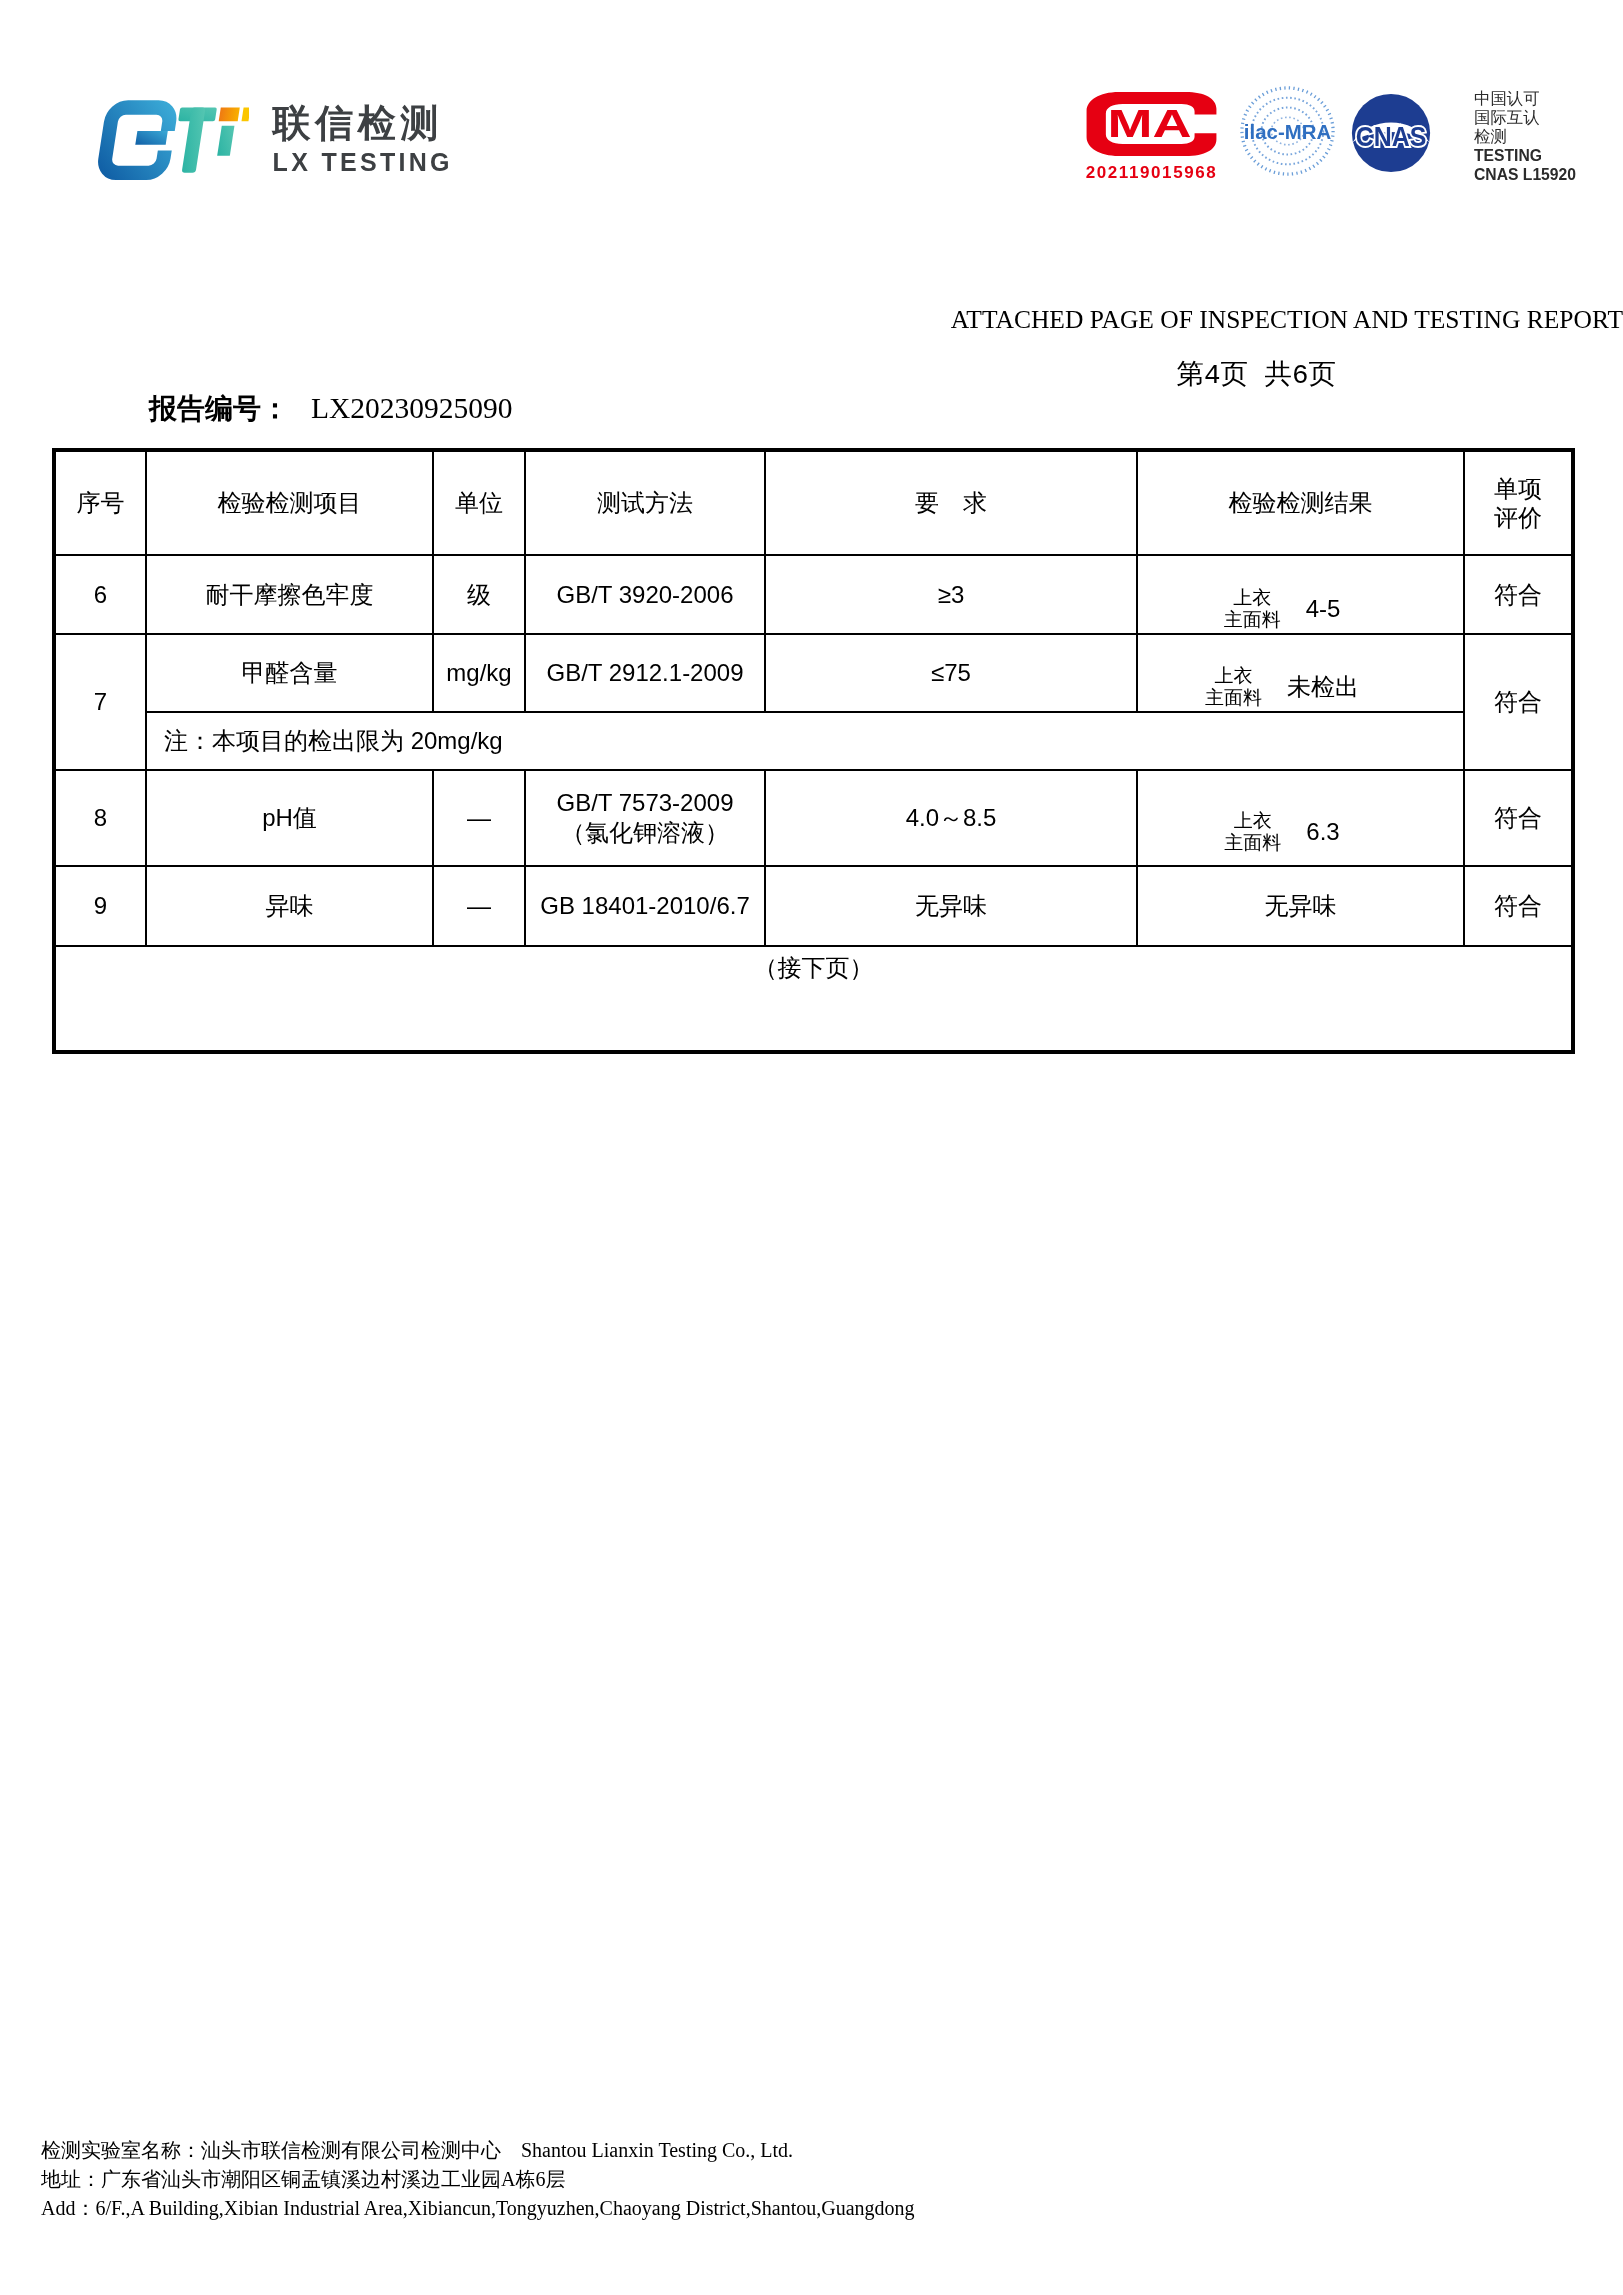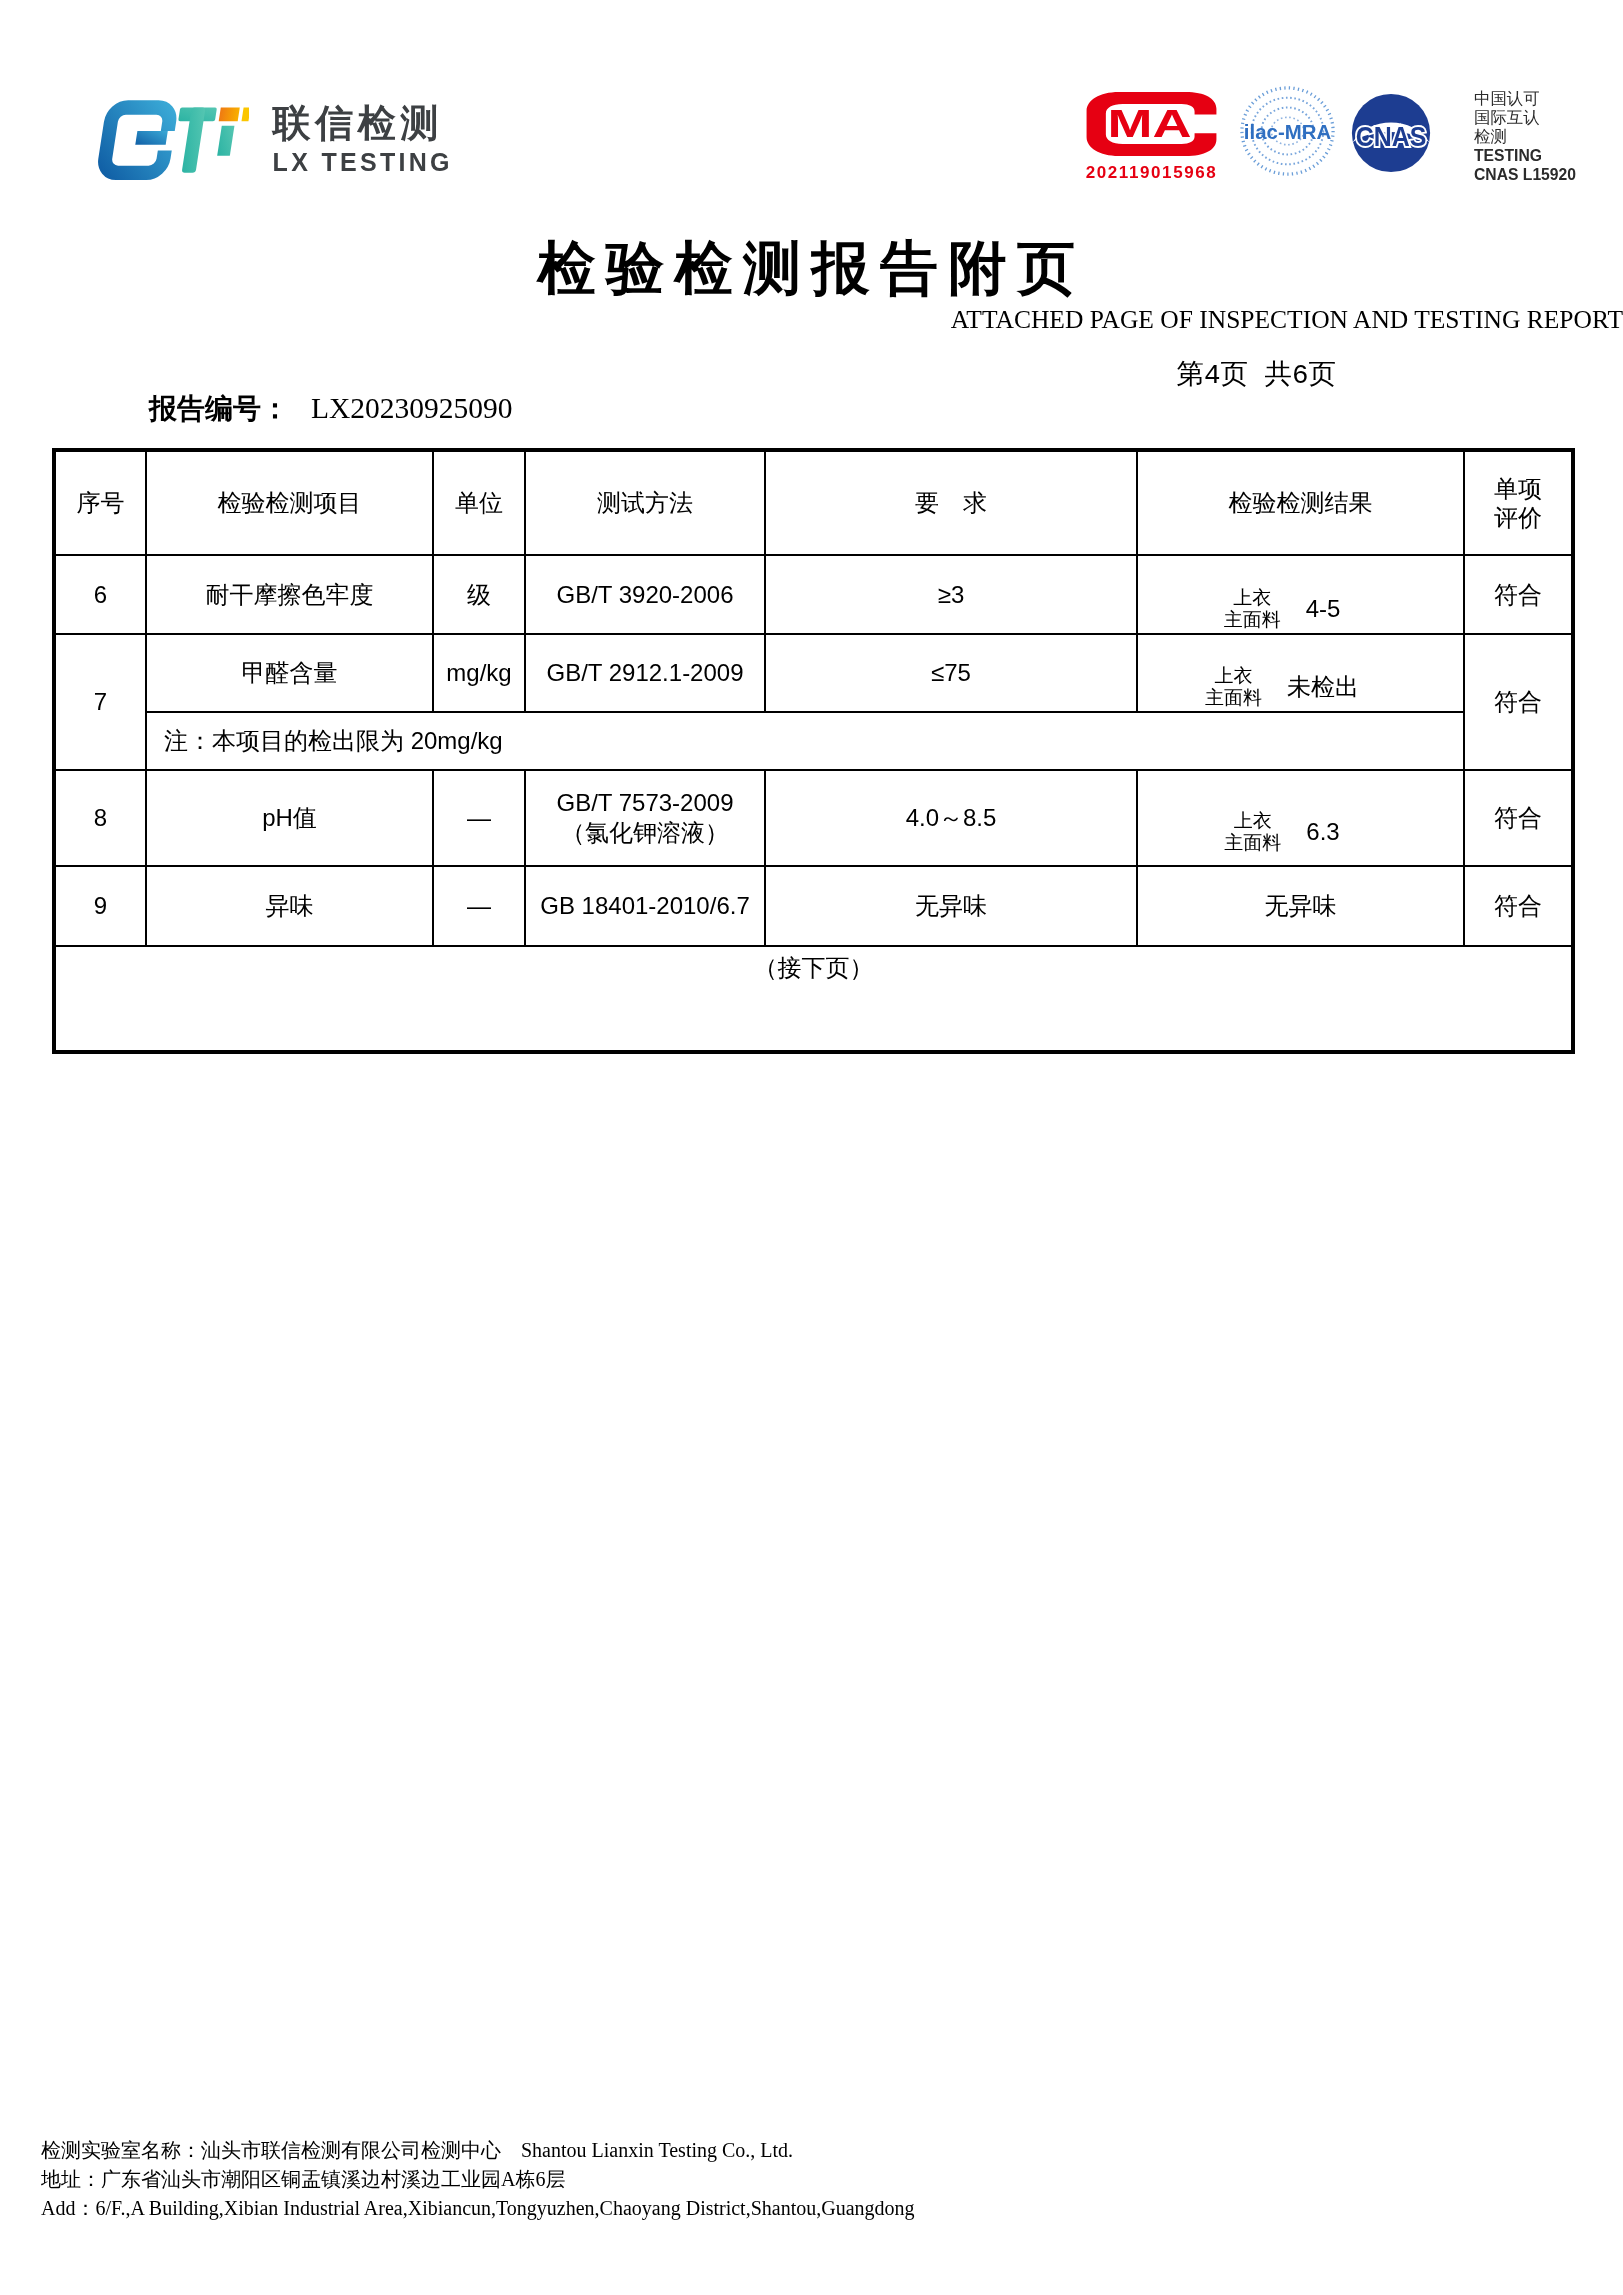--- a/index.html
+++ b/index.html
@@ -110,21 +110,20 @@
   </svg>
 
   <div class="acc">
     <div>中国认可</div>
     <div>国际互认</div>
     <div>检测</div>
     <div class="acc-en">TESTING</div>
     <div class="acc-en">CNAS L15920</div>
   </div>
 
-  <div class="title-cn">检验检测报告附页</div>
   <div class="title-en">ATTACHED PAGE OF INSPECTION AND TESTING REPORT</div>
   <div class="page-info">第4页 共6页</div>
   <div class="report-no">
     <span class="report-label">报告编号：</span>
     <span class="report-value">LX20230925090</span>
   </div>
 
   <table class="report">
     <colgroup>
       <col style="width:92px">

